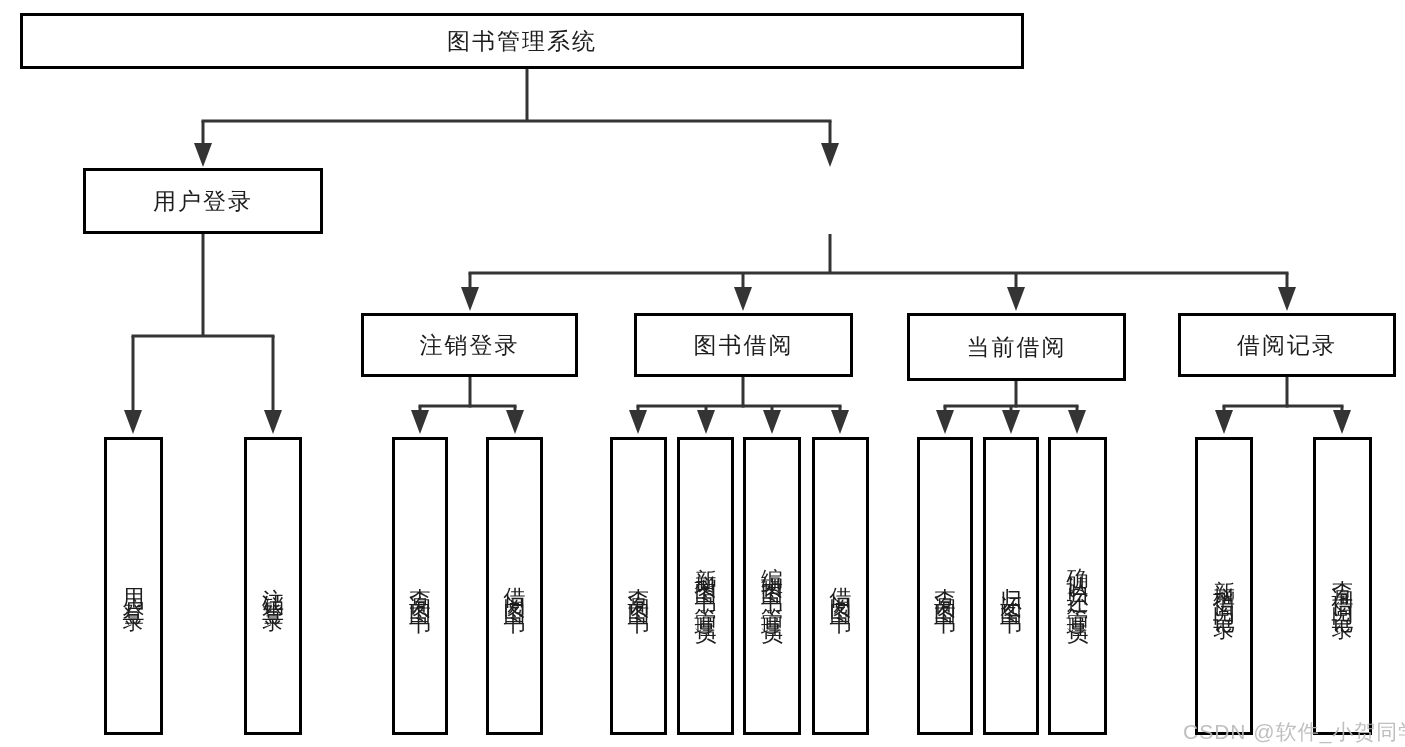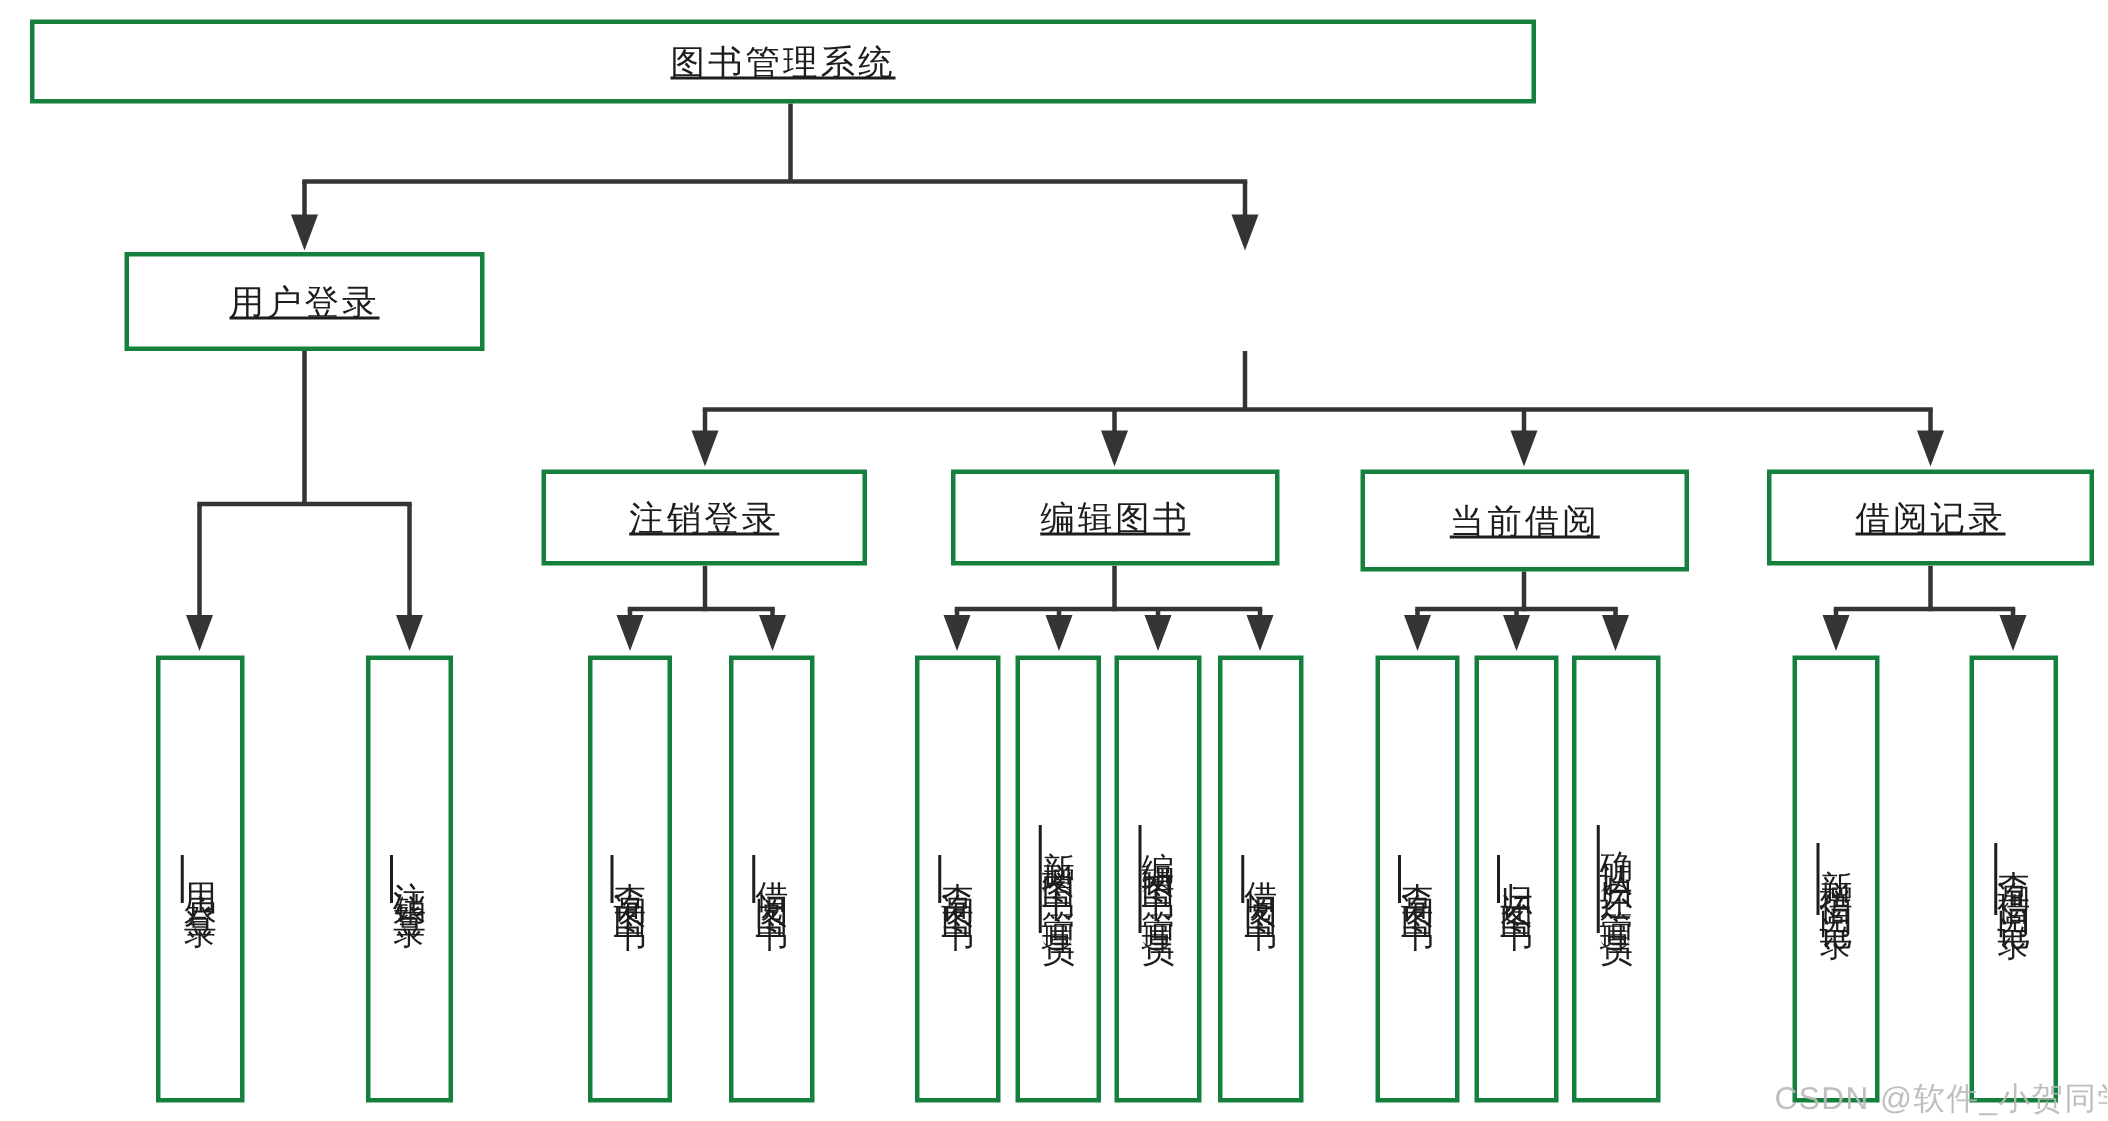--- a/index.html
+++ b/index.html
@@ -3,23 +3,23 @@
 <meta charset="utf-8">
 <style>
   html,body { margin:0; padding:0; background:#ffffff; }
   .canvas {
     position:relative; width:1405px; height:747px; background:#ffffff;
     font-family:"Liberation Sans", sans-serif; overflow:hidden;
   }
   .wires { position:absolute; left:0; top:0; z-index:0; }
   .box {
     position:absolute; box-sizing:border-box; background:#ffffff;
-    border:3px solid #15803d; color:#1d1d1d; z-index:1;
+    border:3px solid #000000; color:#1d1d1d; z-index:1;
     display:flex; align-items:center; justify-content:center;
-    font-size:23px; text-align:center;text-decoration:underline;
+    font-size:23px; text-align:center;
   }
   .box.h span { letter-spacing:2px; white-space:nowrap; }
   .box.v { font-size:22px; }
   .box.v span {
     writing-mode:vertical-rl; text-orientation:mixed;
     letter-spacing:8px; line-height:1;
   }
   .watermark {
     position:absolute; z-index:3; left:1183px; top:718px;
     font-size:21px; letter-spacing:1px; white-space:nowrap;
@@ -102,21 +102,21 @@
   </div>
 
   <div class="box h" style="left:83px;top:168px;width:240px;height:66px">
     <span>用户登录</span>
   </div>
 
   <div class="box h" style="left:361px;top:313px;width:217px;height:64px">
     <span>注销登录</span>
   </div>
   <div class="box h" style="left:634px;top:313px;width:219px;height:64px">
-    <span>编辑图书</span>
+    <span>图书借阅</span>
   </div>
   <div class="box h" style="left:907px;top:313px;width:219px;height:68px">
     <span>当前借阅</span>
   </div>
   <div class="box h" style="left:1178px;top:313px;width:218px;height:64px">
     <span>借阅记录</span>
   </div>
 
   <div class="box v" style="left:104px;top:437px;width:59px;height:298px">
     <span>用户登录</span>

